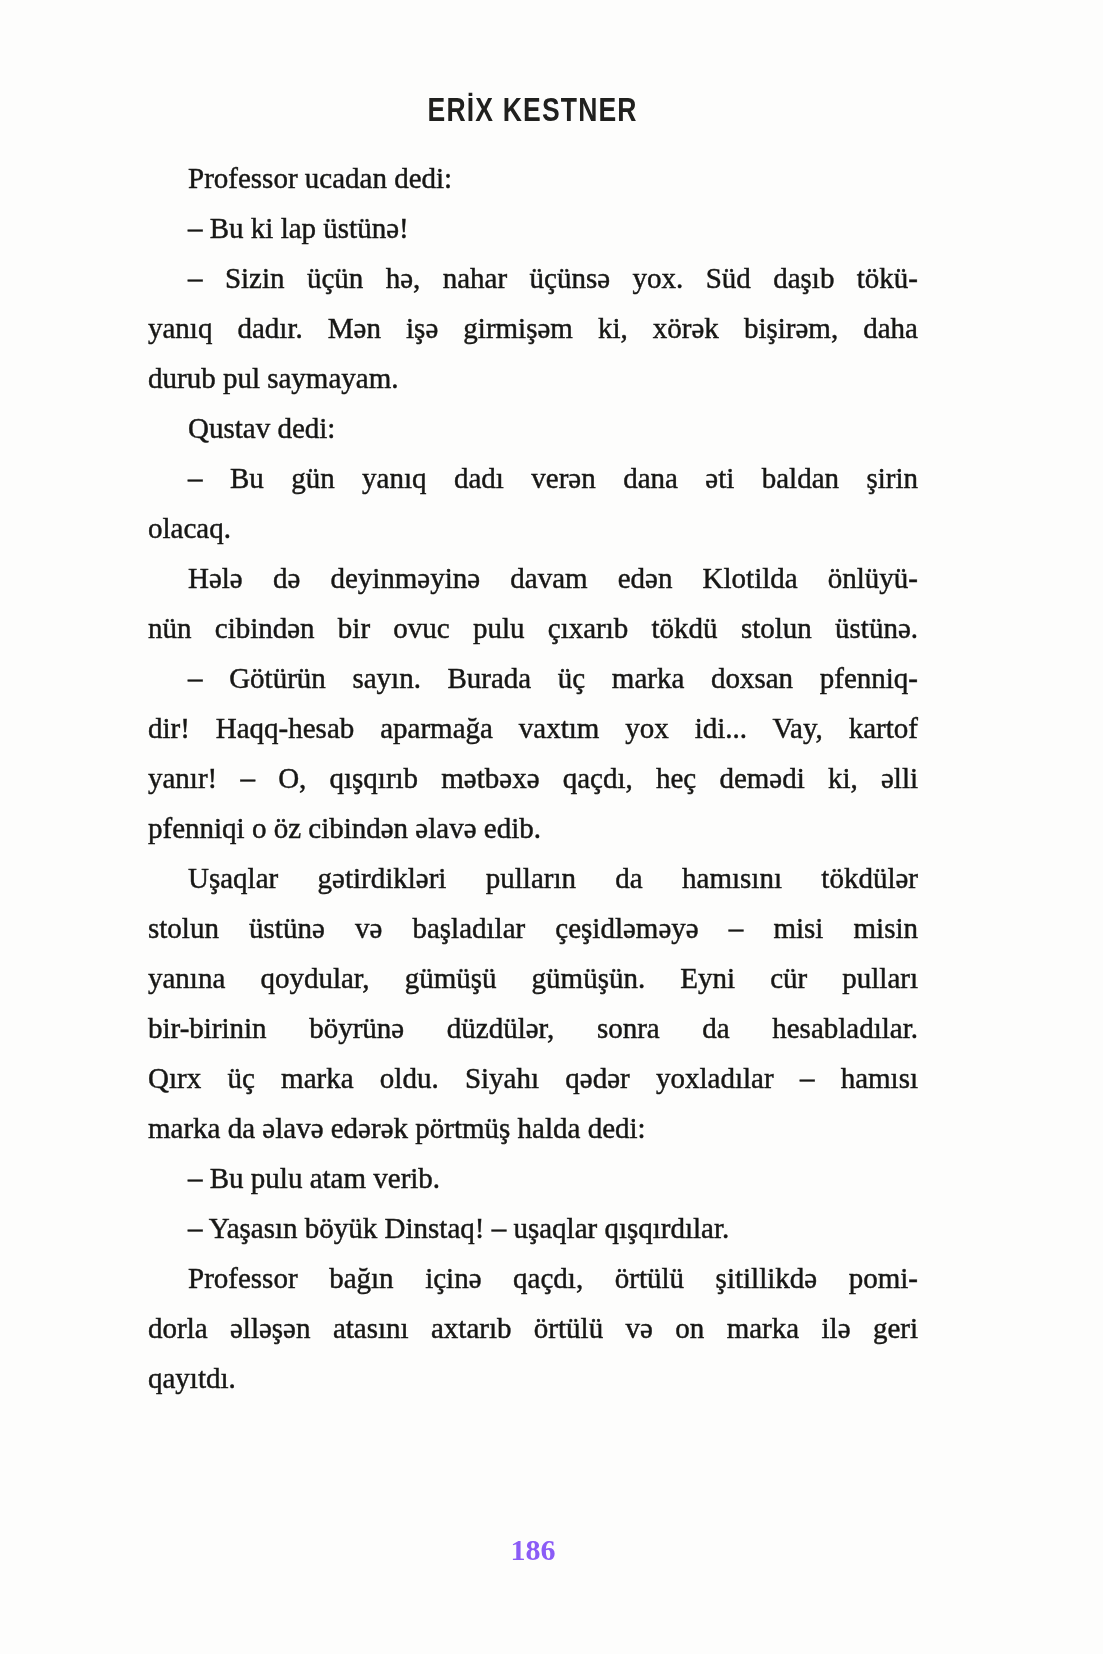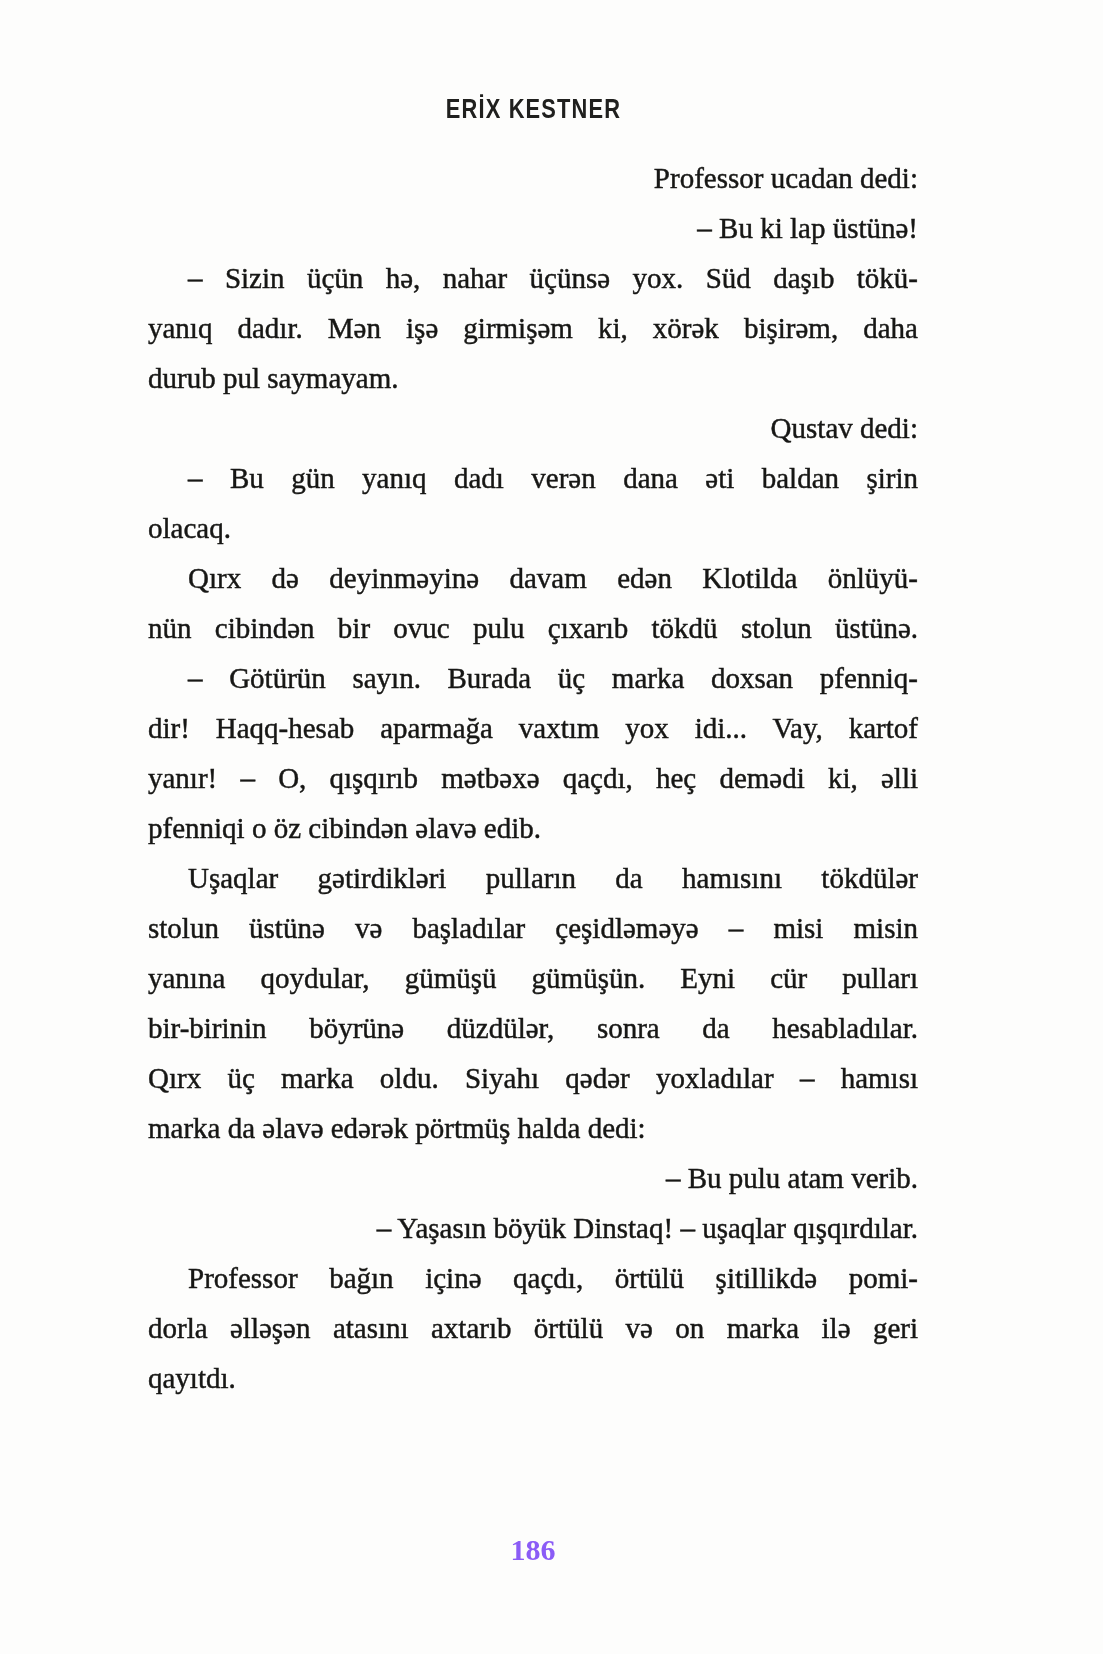--- a/index.html
+++ b/index.html
@@ -15,21 +15,21 @@
     overflow: hidden;
     color: #191917;
   }
   .running-header {
     position: absolute;
     top: 93px;
     left: 148px;
     width: 770px;
     text-align: center;
     font-family: "Liberation Sans", sans-serif;
-    font-size: 28px;
+    font-size: 34px;
     font-weight: 700;
     line-height: 32px;
     color: #20201e;
   }
   .running-header .hdr-inner {
     display: inline-block;
     transform: scaleX(0.78);
     transform-origin: center;
     letter-spacing: 1.5px;
     white-space: nowrap;
@@ -46,21 +46,20 @@
     color: #171715;
     -webkit-text-stroke: 0.45px #171715;
   }
   .text-line {
     height: 50px;
     text-align: left;
     overflow: visible;
   }
   .text-line.indent {
     padding-left: 40px;
-    text-align: right;
   }
   .text-line.fill {
     text-align: justify;
     text-align-last: justify;
   }
   .page-number {
     position: absolute;
     top: 1525px;
     left: 148px;
     width: 770px;
@@ -82,21 +81,21 @@
 
   <div class="text-block" id="text-block">
       <div class="text-line indent">Professor ucadan dedi:</div>
       <div class="text-line indent">– Bu ki lap üstünə!</div>
       <div class="text-line indent fill">– Sizin üçün hə, nahar üçünsə yox. Süd daşıb tökü-</div>
       <div class="text-line fill">yanıq dadır. Mən işə girmişəm ki, xörək bişirəm, daha</div>
       <div class="text-line">durub pul saymayam.</div>
       <div class="text-line indent">Qustav dedi:</div>
       <div class="text-line indent fill">– Bu gün yanıq dadı verən dana əti baldan şirin</div>
       <div class="text-line">olacaq.</div>
-      <div class="text-line indent fill">Qırx də deyinməyinə davam edən Klotilda önlüyü-</div>
+      <div class="text-line indent fill">Hələ də deyinməyinə davam edən Klotilda önlüyü-</div>
       <div class="text-line fill">nün cibindən bir ovuc pulu çıxarıb tökdü stolun üstünə.</div>
       <div class="text-line indent fill">– Götürün sayın. Burada üç marka doxsan pfenniq-</div>
       <div class="text-line fill">dir! Haqq-hesab aparmağa vaxtım yox idi... Vay, kartof</div>
       <div class="text-line fill">yanır! – O, qışqırıb mətbəxə qaçdı, heç demədi ki, əlli</div>
       <div class="text-line">pfenniqi o öz cibindən əlavə edib.</div>
       <div class="text-line indent fill">Uşaqlar gətirdikləri pulların da hamısını tökdülər</div>
       <div class="text-line fill">stolun üstünə və başladılar çeşidləməyə – misi misin</div>
       <div class="text-line fill">yanına qoydular, gümüşü gümüşün. Eyni cür pulları</div>
       <div class="text-line fill">bir-birinin böyrünə düzdülər, sonra da hesabladılar.</div>
       <div class="text-line fill">Qırx üç marka oldu. Siyahı qədər yoxladılar – hamısı</div>

